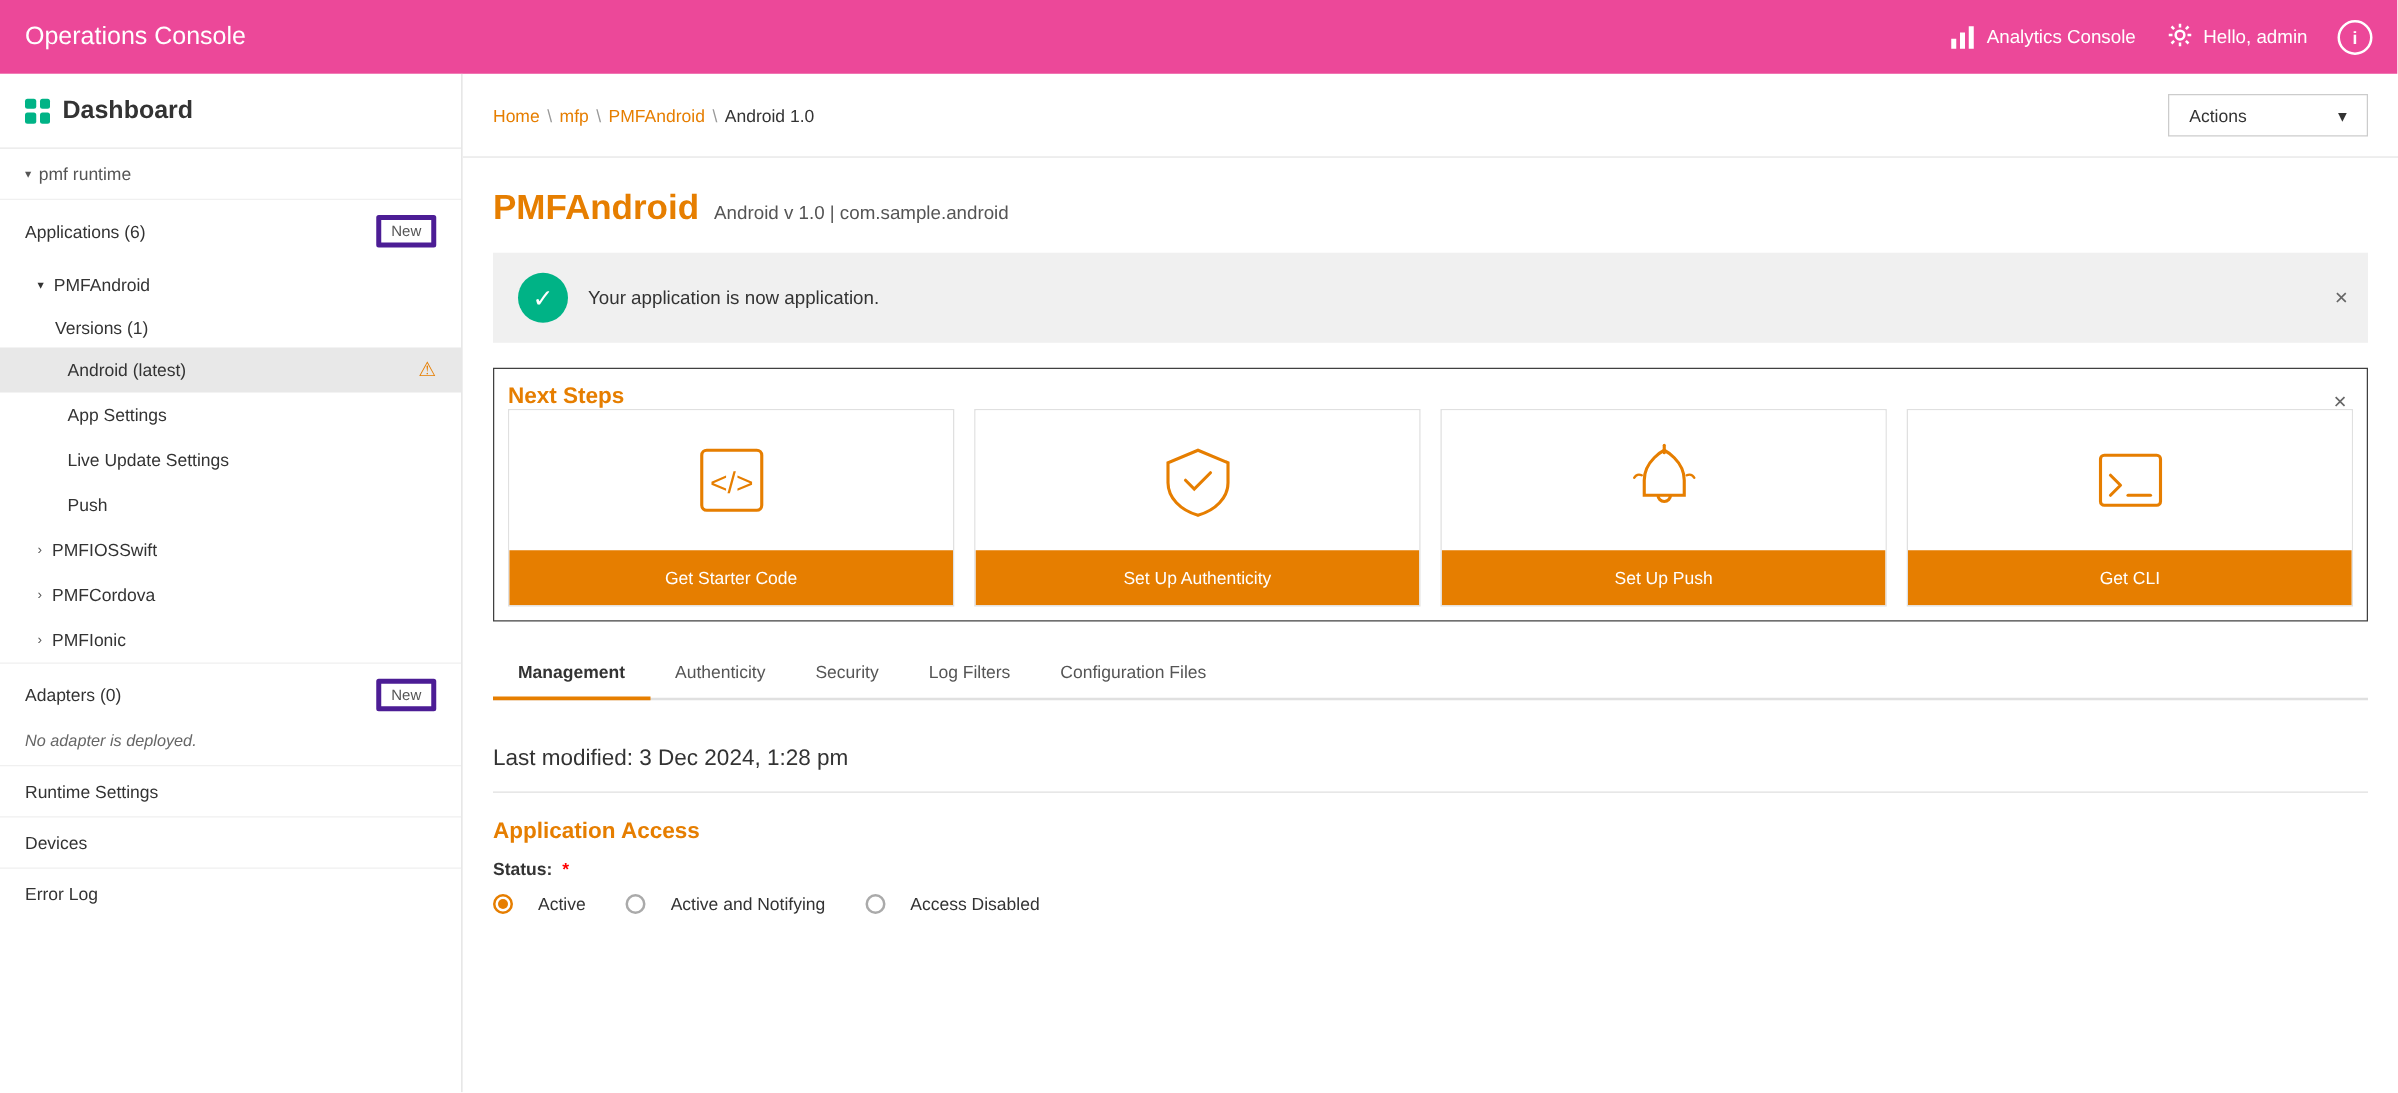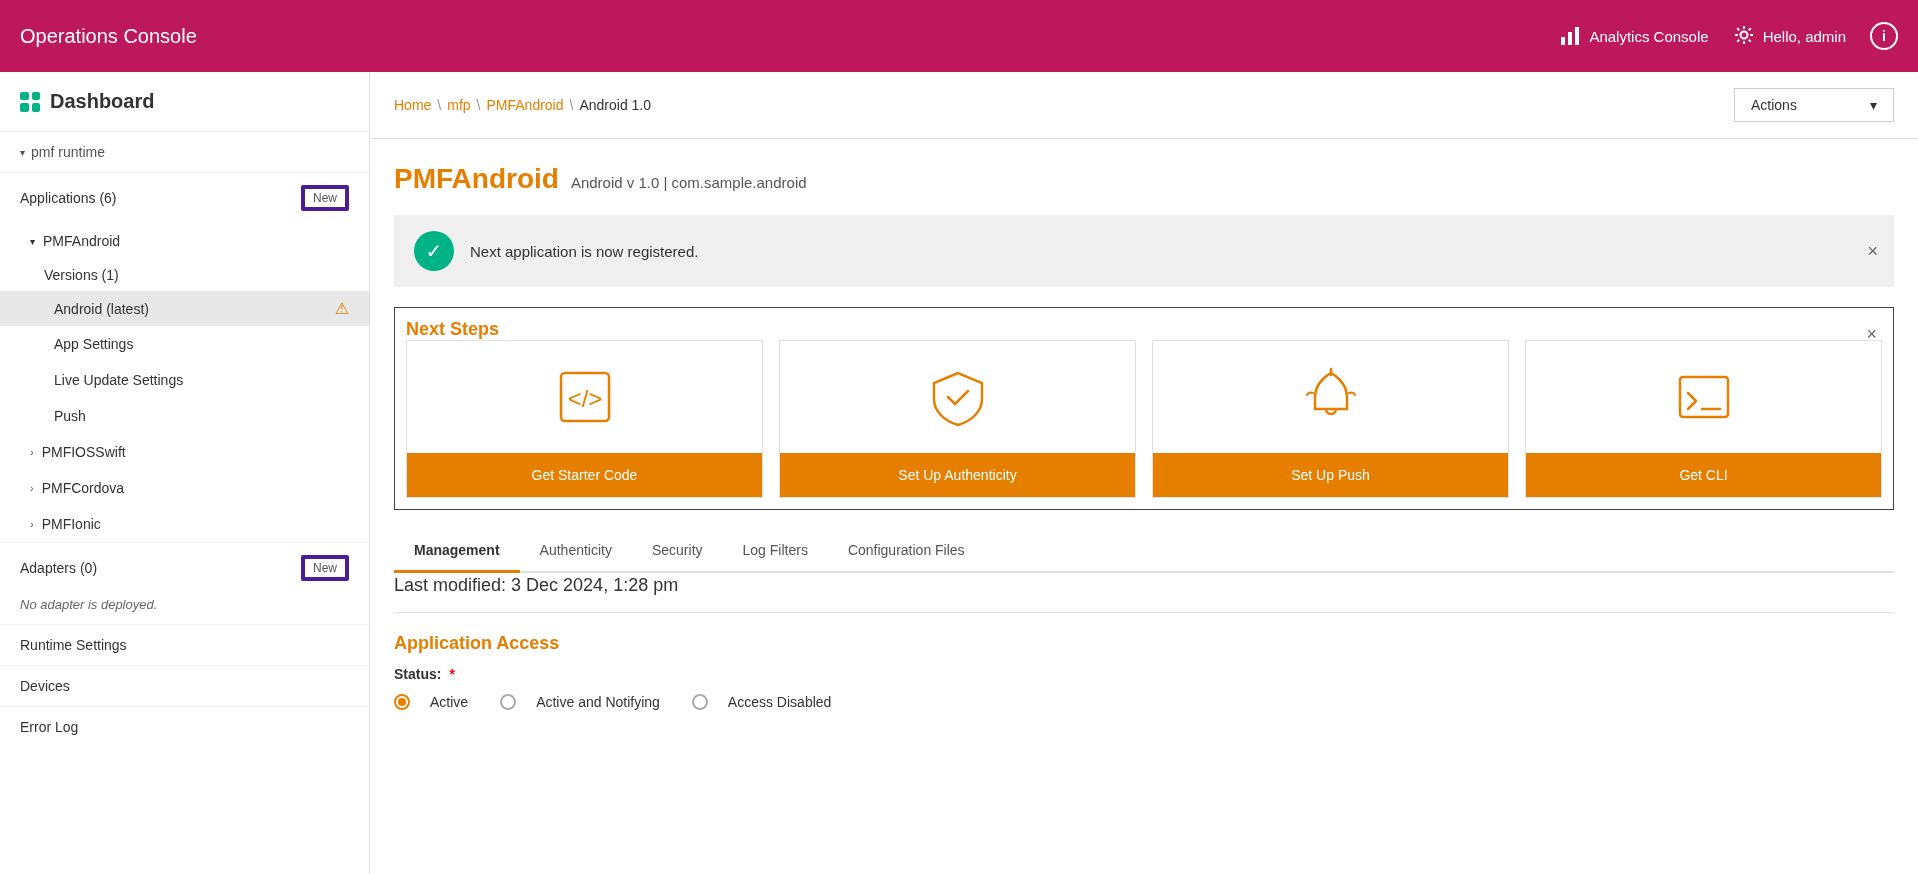--- a/index.html
+++ b/index.html
@@ -1,25 +1,25 @@
 <!DOCTYPE html>
 <html><head>
   <meta charset="utf-8">
   <style>
     * { box-sizing: border-box; margin: 0; padding: 0; }
     body { font-family: 'Helvetica Neue', Arial, sans-serif; font-size: 14px; color: #333; display: flex; flex-direction: column; height: 874px; overflow: hidden; }
 
     
     .top-nav {
-      background: #be185d;
+      background: #ec4899;
       color: #fff;
       display: flex;
       align-items: center;
       padding: 0 20px;
-      height: 72px;
+      height: 59px;
       flex-shrink: 0;
     }
     .top-nav-title {
       font-size: 20px;
       font-weight: 400;
       color: #fff;
       flex: 1;
     }
     .top-nav-right {
       display: flex;
@@ -336,21 +336,21 @@
       font-weight: 500;
       cursor: pointer;
       text-align: center;
     }
 
     
     .tabs-row {
       display: flex;
       gap: 0;
       border-bottom: 2px solid #e0e0e0;
-      margin-bottom: 2px;
+      margin-bottom: 36px;
     }
     .tab {
       padding: 12px 20px;
       cursor: pointer;
       font-size: 14px;
       color: #555;
       border-bottom: 3px solid transparent;
       margin-bottom: -2px;
     }
     .tab.active {
@@ -559,21 +559,21 @@
 
     <div class="page-content">
 
       <div class="app-title-row">
         <span class="app-name">PMFAndroid</span>
         <span class="app-subtitle">Android v 1.0 | com.sample.android</span>
       </div>
 
       <div class="registration-banner">
         <div class="check-circle">✓</div>
-        <span class="banner-text">Next application is now registered.</span>
+        <span class="banner-text">Your application is now application.</span>
         <span class="banner-close">×</span>
       </div>
 
       <div class="next-steps-panel">
         <span class="next-steps-title">Next Steps</span>
         <span class="next-steps-close">×</span>
         <div class="next-steps-cards">
 
           <div class="step-card">
             <div class="step-card-icon">

